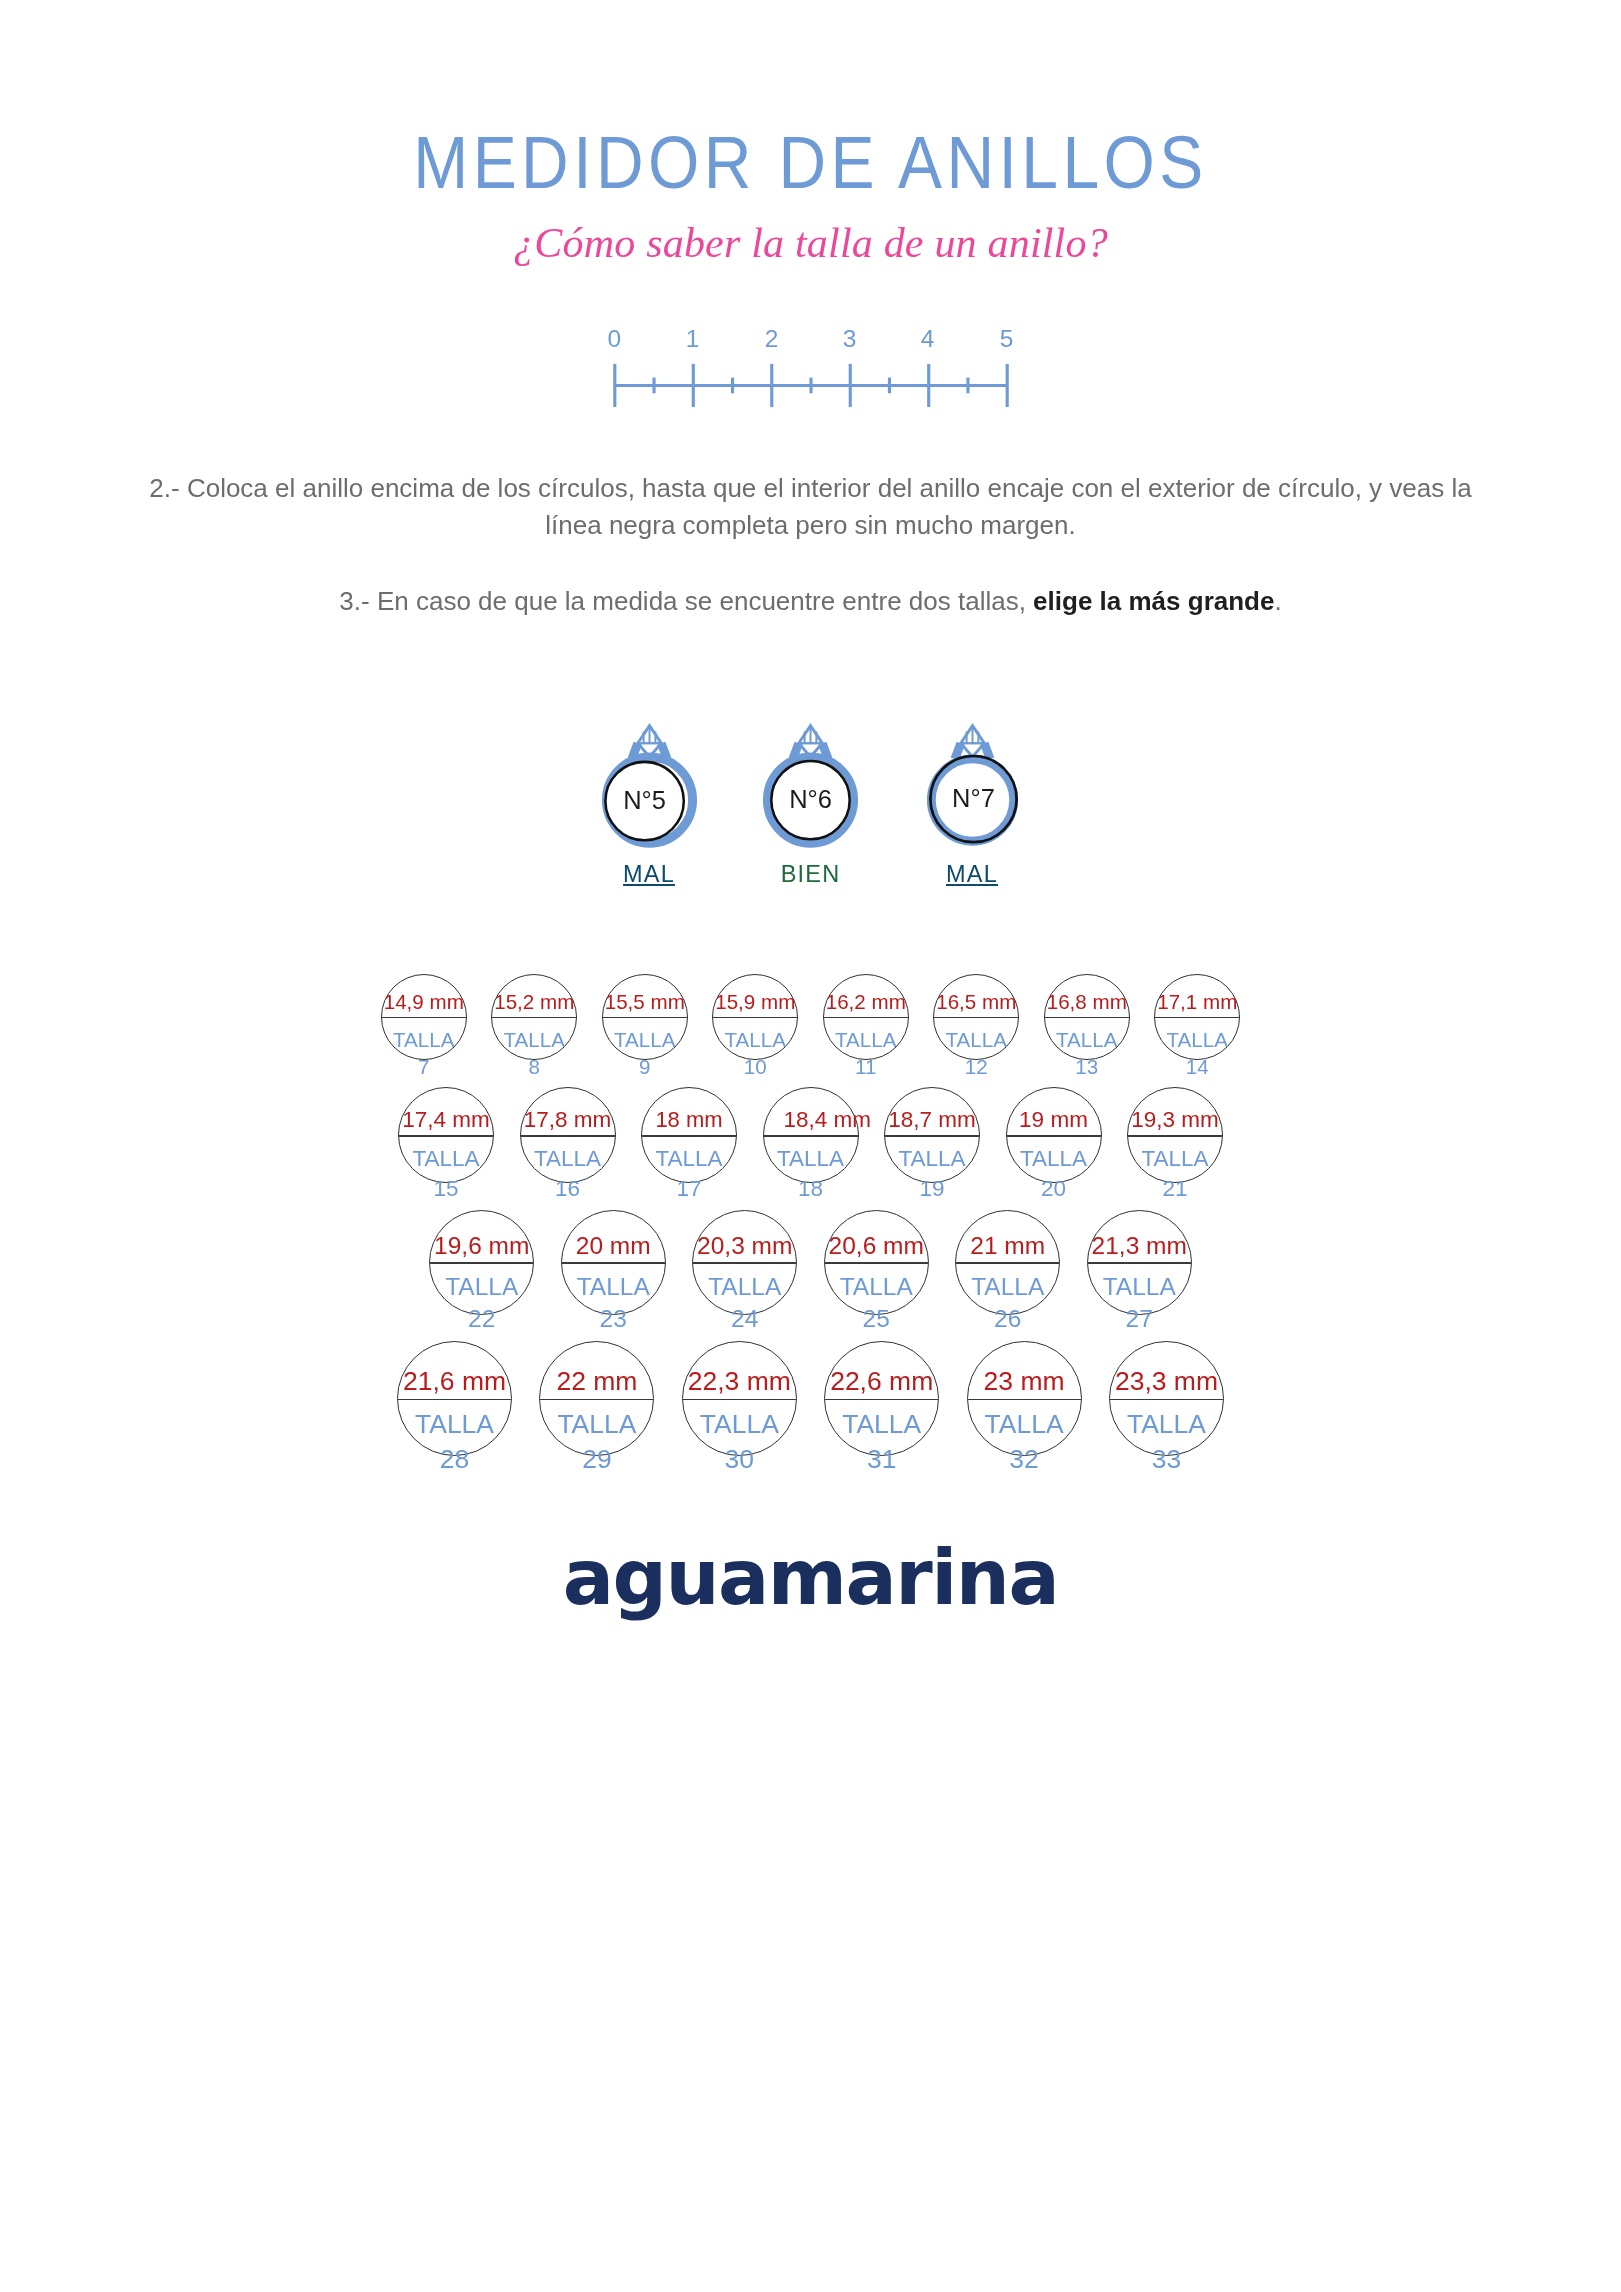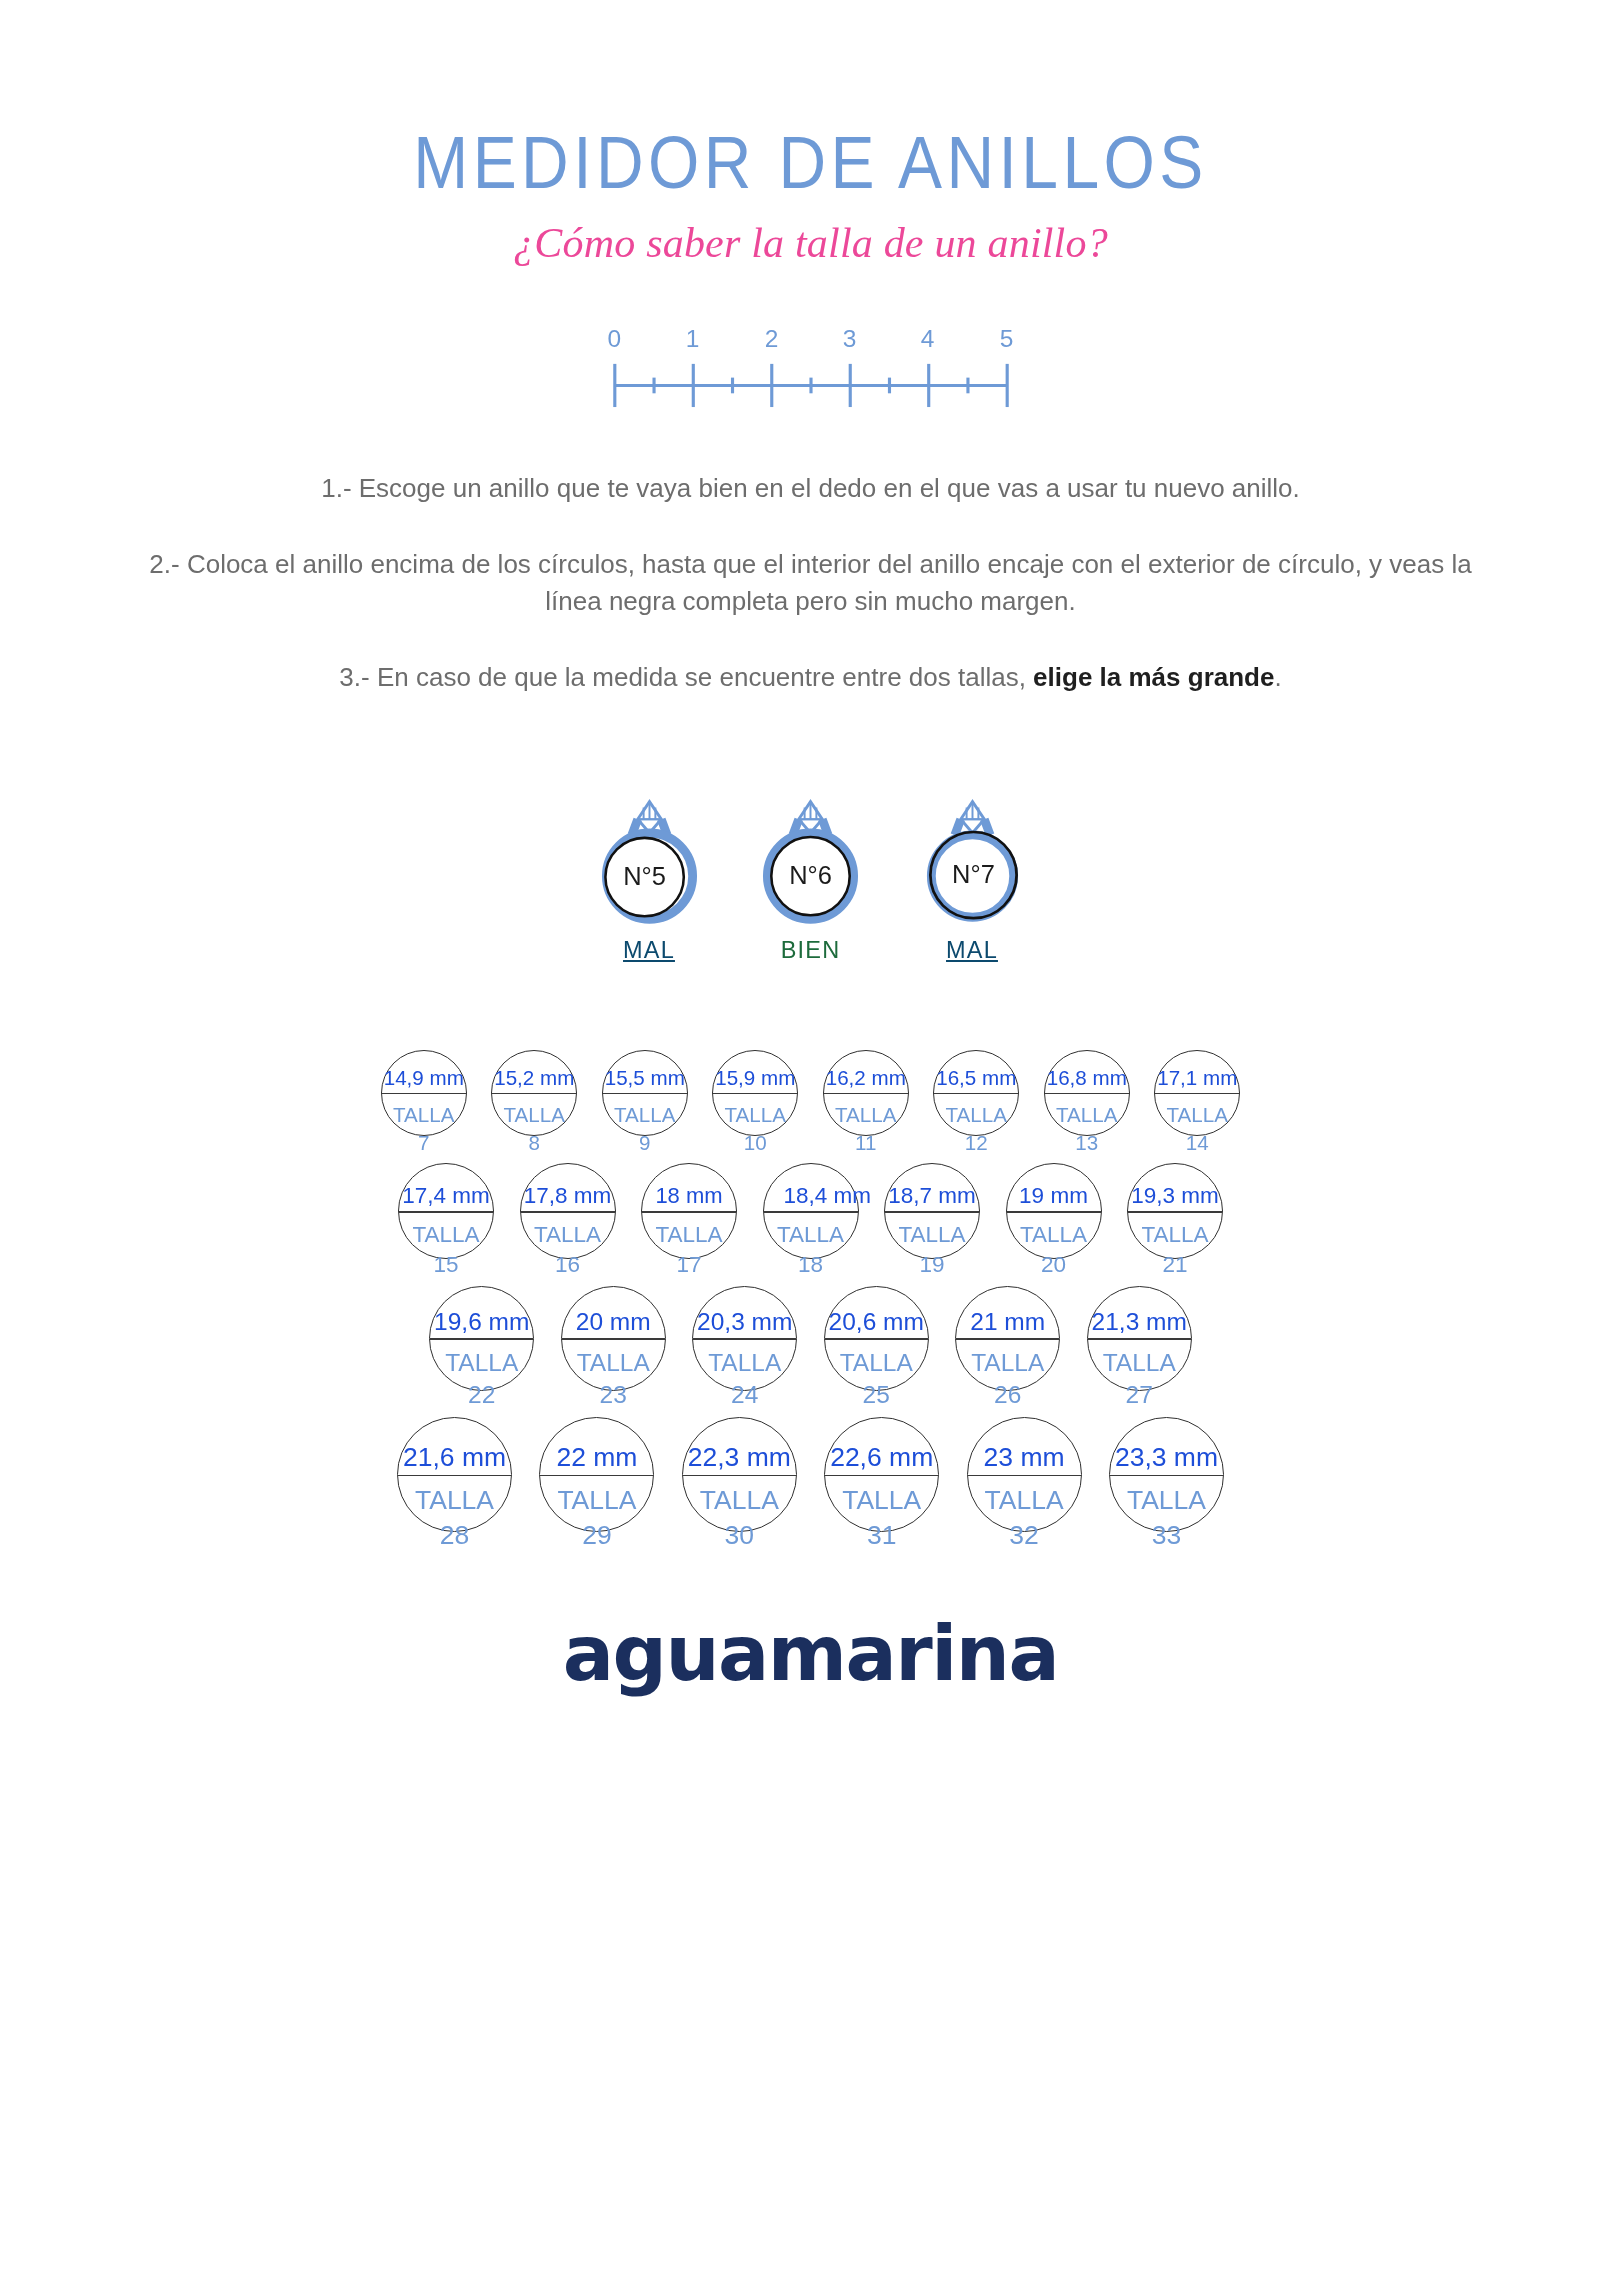--- a/index.html
+++ b/index.html
@@ -144,21 +144,21 @@
     top: 50%;
     height: 1.6px;
     background: #3a3a3a;
   }
   .sizer .mm {
     position: absolute;
     left: 0; right: 0;
     bottom: 50%;
     padding-bottom: 3.9px;
     text-align: center;
-    color: #1d4ed8;
+    color: #b91c1c;
     font-size: 20.6px;
     font-weight: 400;
     line-height: 1;
     white-space: nowrap;
   }
   .sizer .talla {
     position: absolute;
     left: 0; right: 0;
     top: 50%;
     padding-top: 8.8px;
@@ -221,24 +221,20 @@
         <line x1="130" y1="22" x2="130" y2="38"></line>
         <line x1="210" y1="22" x2="210" y2="38"></line>
         <line x1="290" y1="22" x2="290" y2="38"></line>
         <line x1="370" y1="22" x2="370" y2="38"></line>
       </g>
     </svg>
   </div>
 
   <div class="steps">
     <div class="step">
-      <span>1.-</span>
-      <span>Escoge un anillo que te vaya bien en el dedo en el que vas a usar tu nuevo anillo.</span>
-    </div>
-    <div class="step">
       <span>2.-</span>
       <span>Coloca el anillo encima de los círculos, hasta que el interior del anillo encaje con el exterior de círculo, y veas la línea negra completa pero sin mucho margen.</span>
     </div>
     <div class="step">
       <span>3.-</span>
       <span>En caso de que la medida se encuentre entre dos tallas, </span><b>elige la más grande</b><span>.</span>
     </div>
   </div>
 
   <div class="examples">

